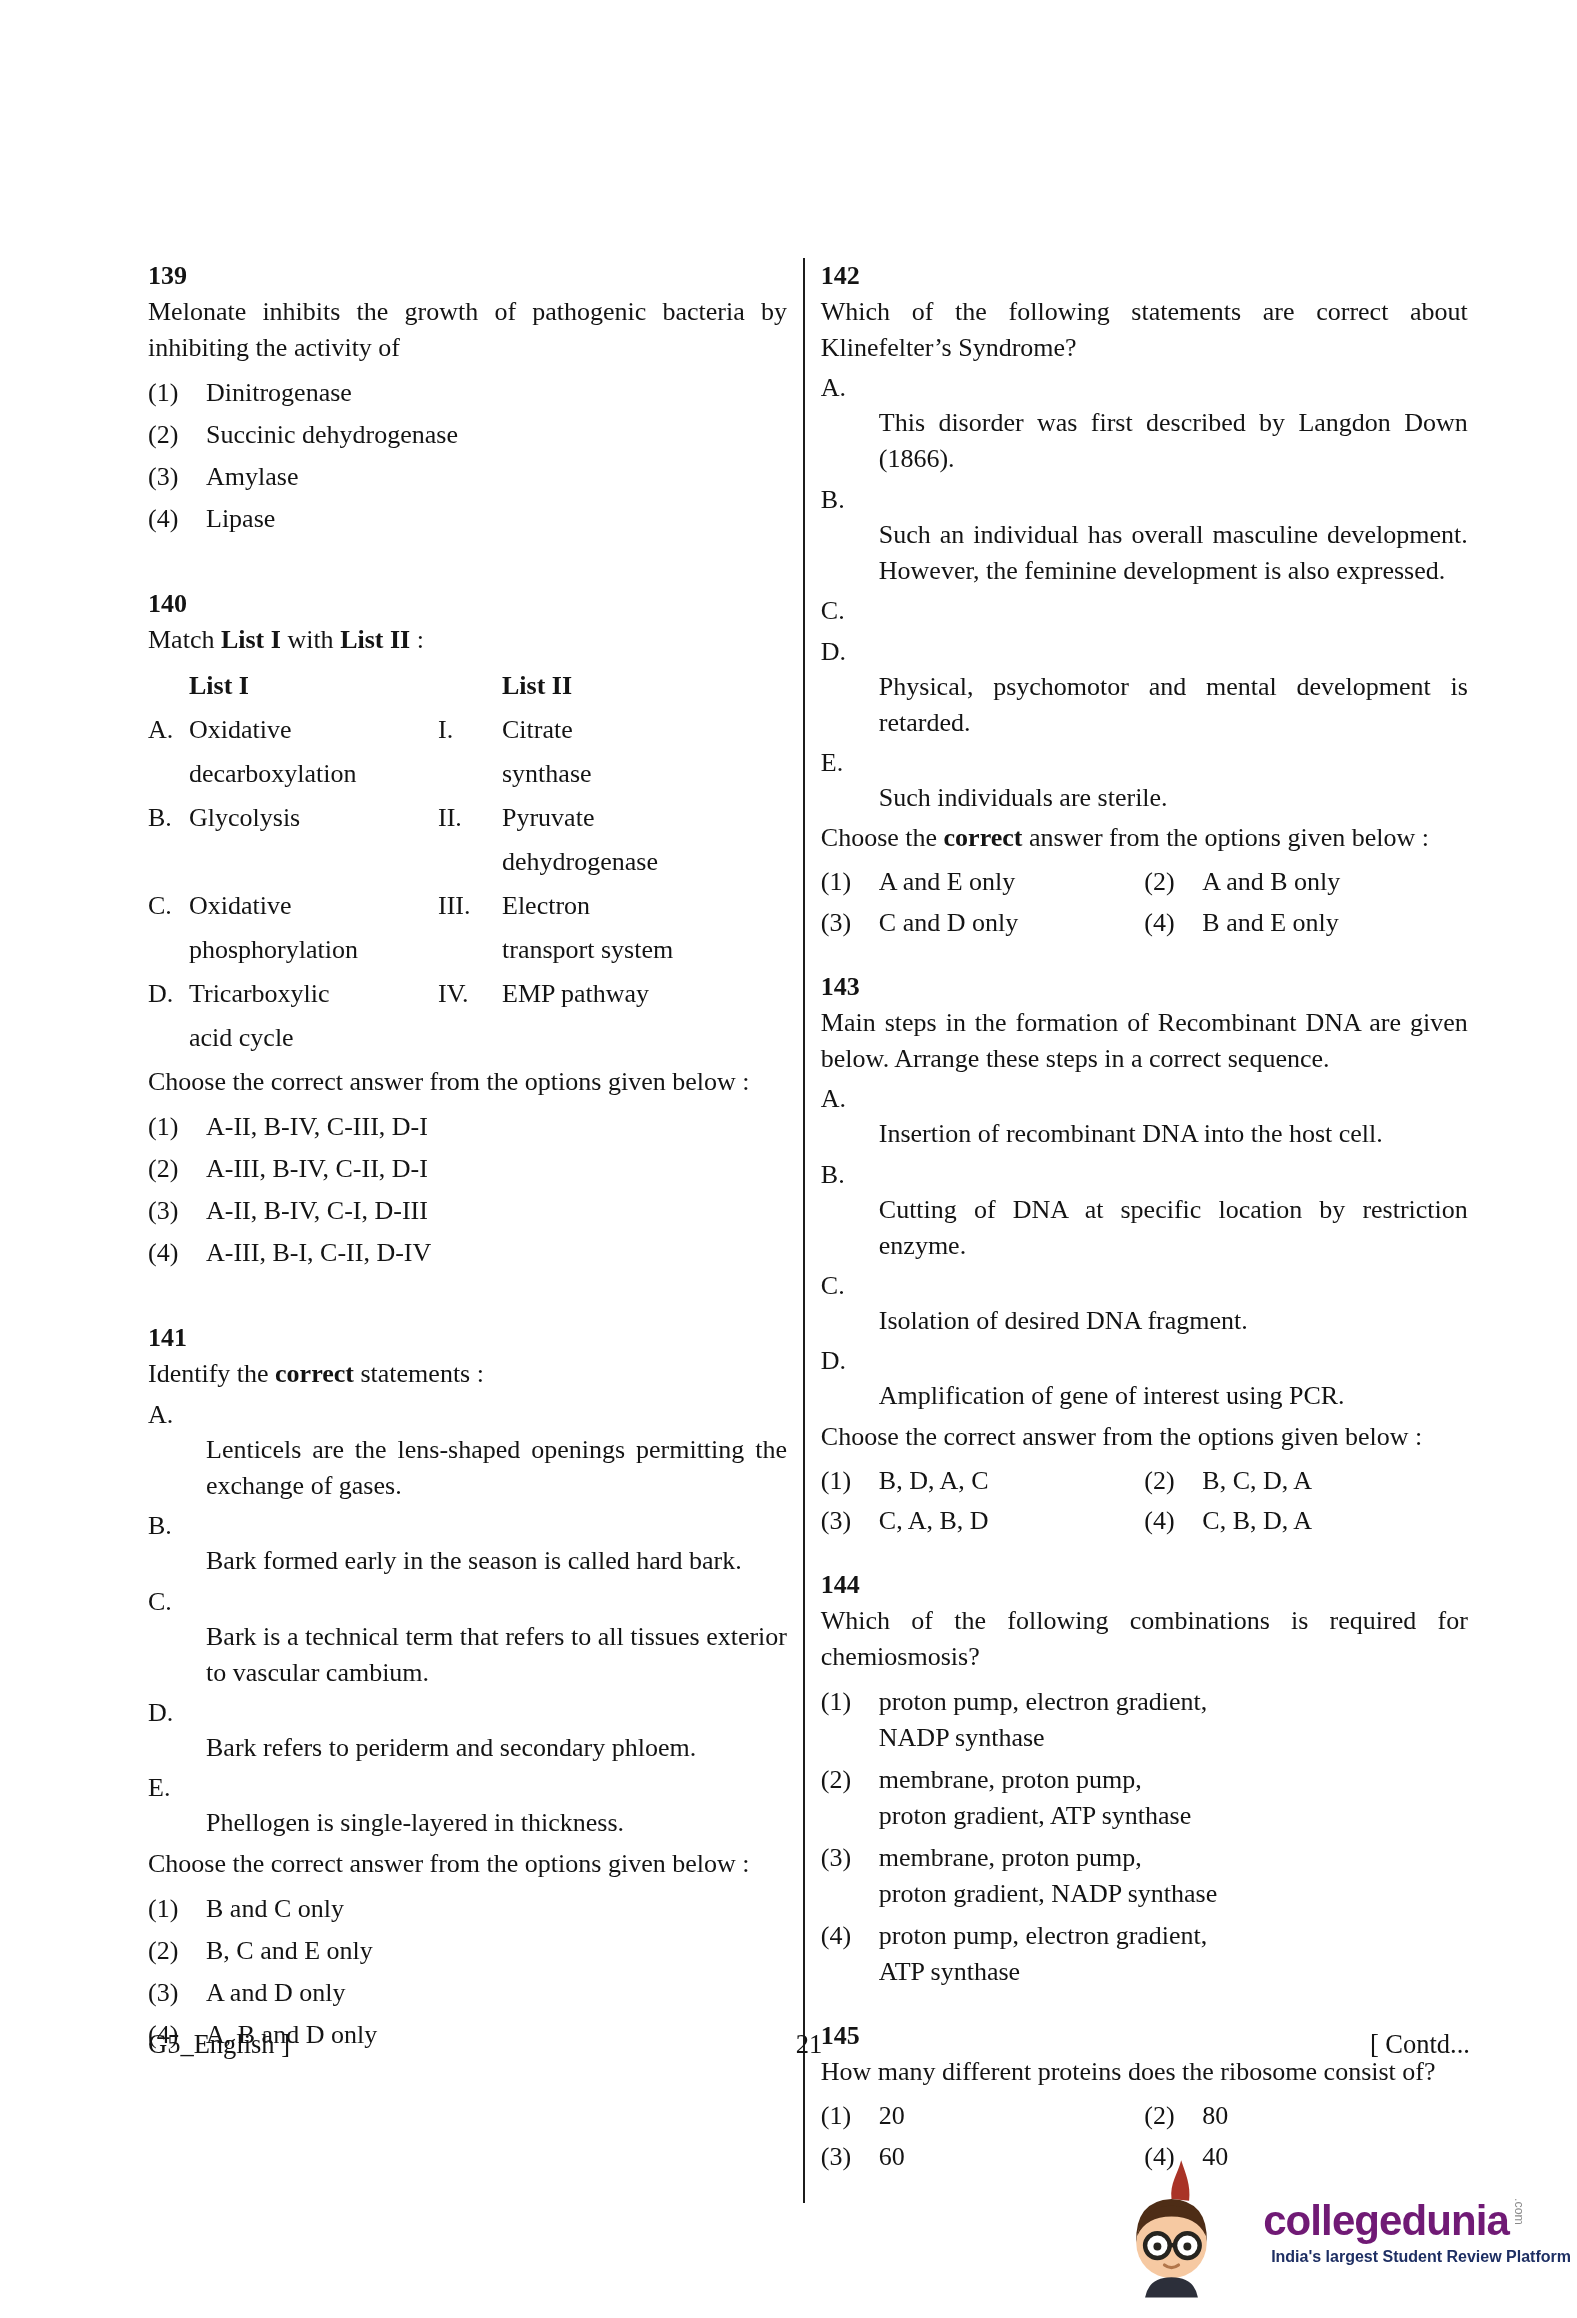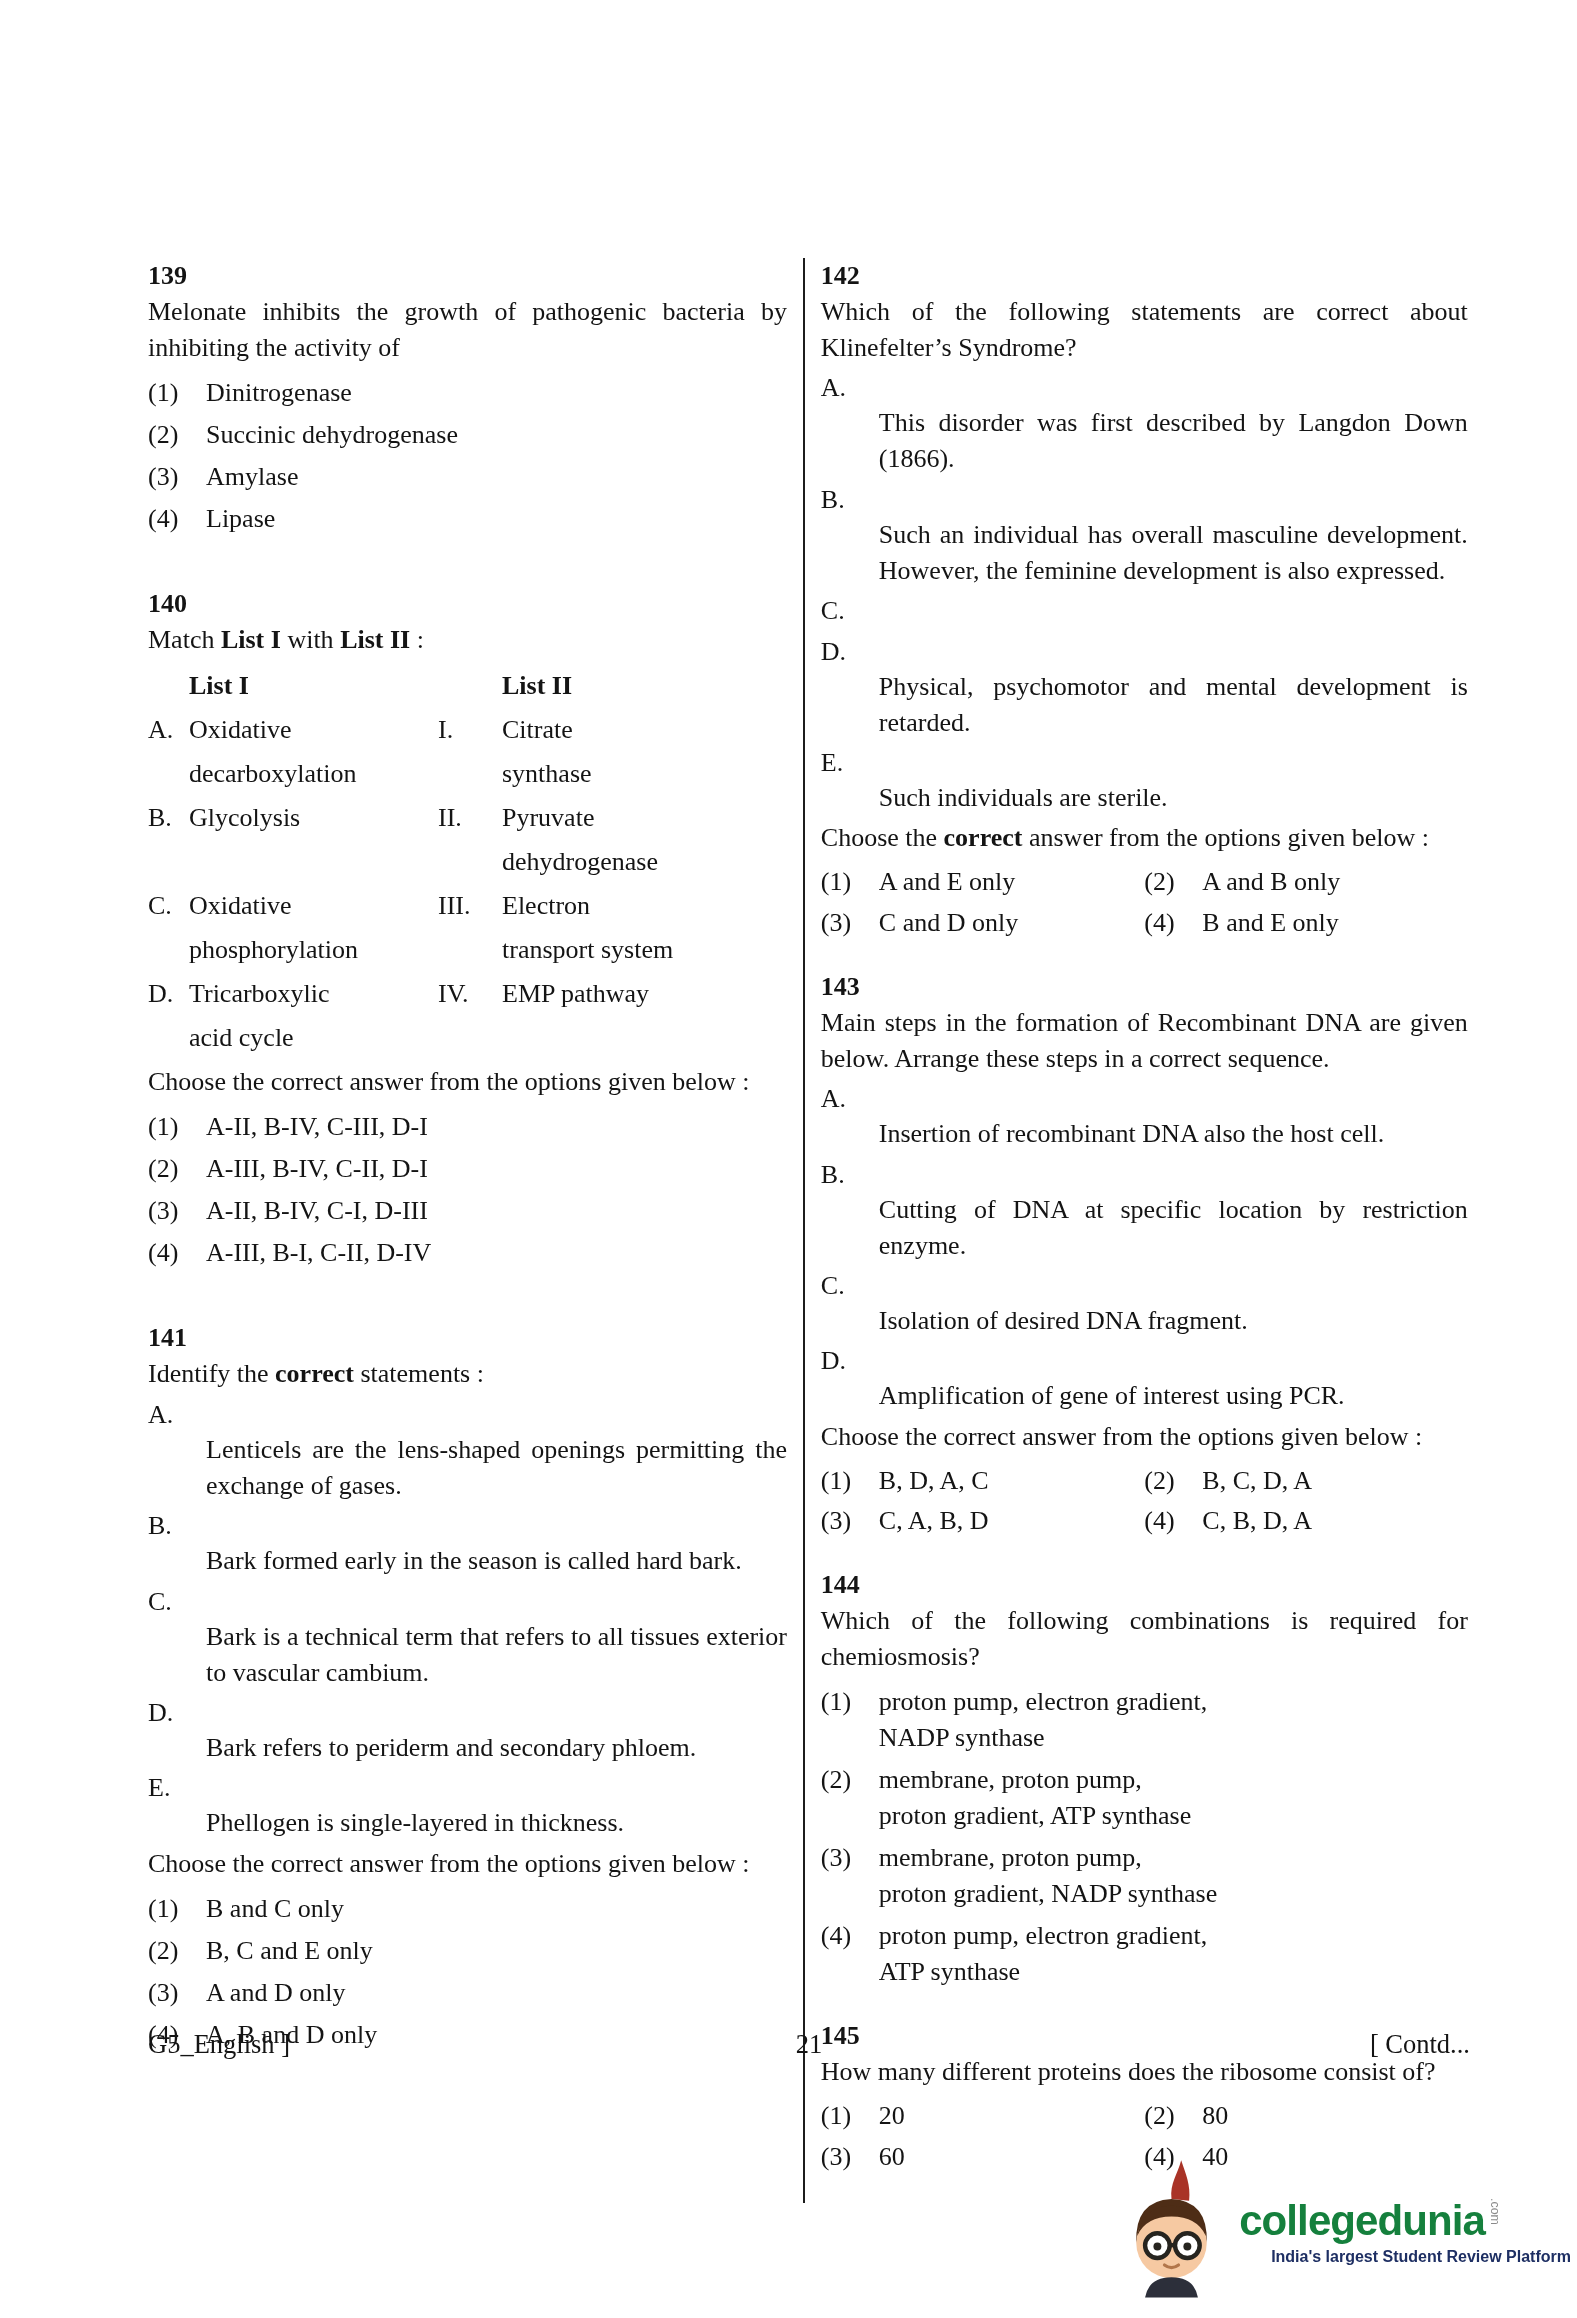--- a/index.html
+++ b/index.html
@@ -75,22 +75,23 @@
     gap: 12.4px;
     font-family: "Liberation Sans", sans-serif;
   }
   .mascot { display: block; }
   .brand-text { display: flex; flex-direction: column; }
   .brand-row { display: flex; align-items: flex-start; }
   .brand-name {
     font-size: 42px;
     font-weight: bold;
     letter-spacing: -0.9px;
-    color: #15803d;
+    color: #701a75;
     line-height: 46px;
+    margin-left: 24px;
   }
   .brand-domain {
     font-size: 12.4px;
     color: #8a8a8a;
     writing-mode: vertical-rl;
     margin-left: 3.5px;
     line-height: 12.4px;
   }
   .brand-tagline {
     font-size: 16px;
@@ -298,21 +299,21 @@
       </div>
     </section>
 
     <section class="question">
       <div class="q-num">143</div>
       <div class="q-body">
         <p class="stem">Main steps in the formation of Recombinant DNA are given below. Arrange these steps in a correct sequence.</p>
         <div class="statements">
           <div class="stmt">
             <span class="stmt-label">A.</span>
-            <span class="stmt-text">Insertion of recombinant DNA also the host cell.</span>
+            <span class="stmt-text">Insertion of recombinant DNA into the host cell.</span>
           </div>
           <div class="stmt">
             <span class="stmt-label">B.</span>
             <span class="stmt-text">Cutting of DNA at specific location by restriction enzyme.</span>
           </div>
           <div class="stmt">
             <span class="stmt-label">C.</span>
             <span class="stmt-text">Isolation of desired DNA fragment.</span>
           </div>
           <div class="stmt">

